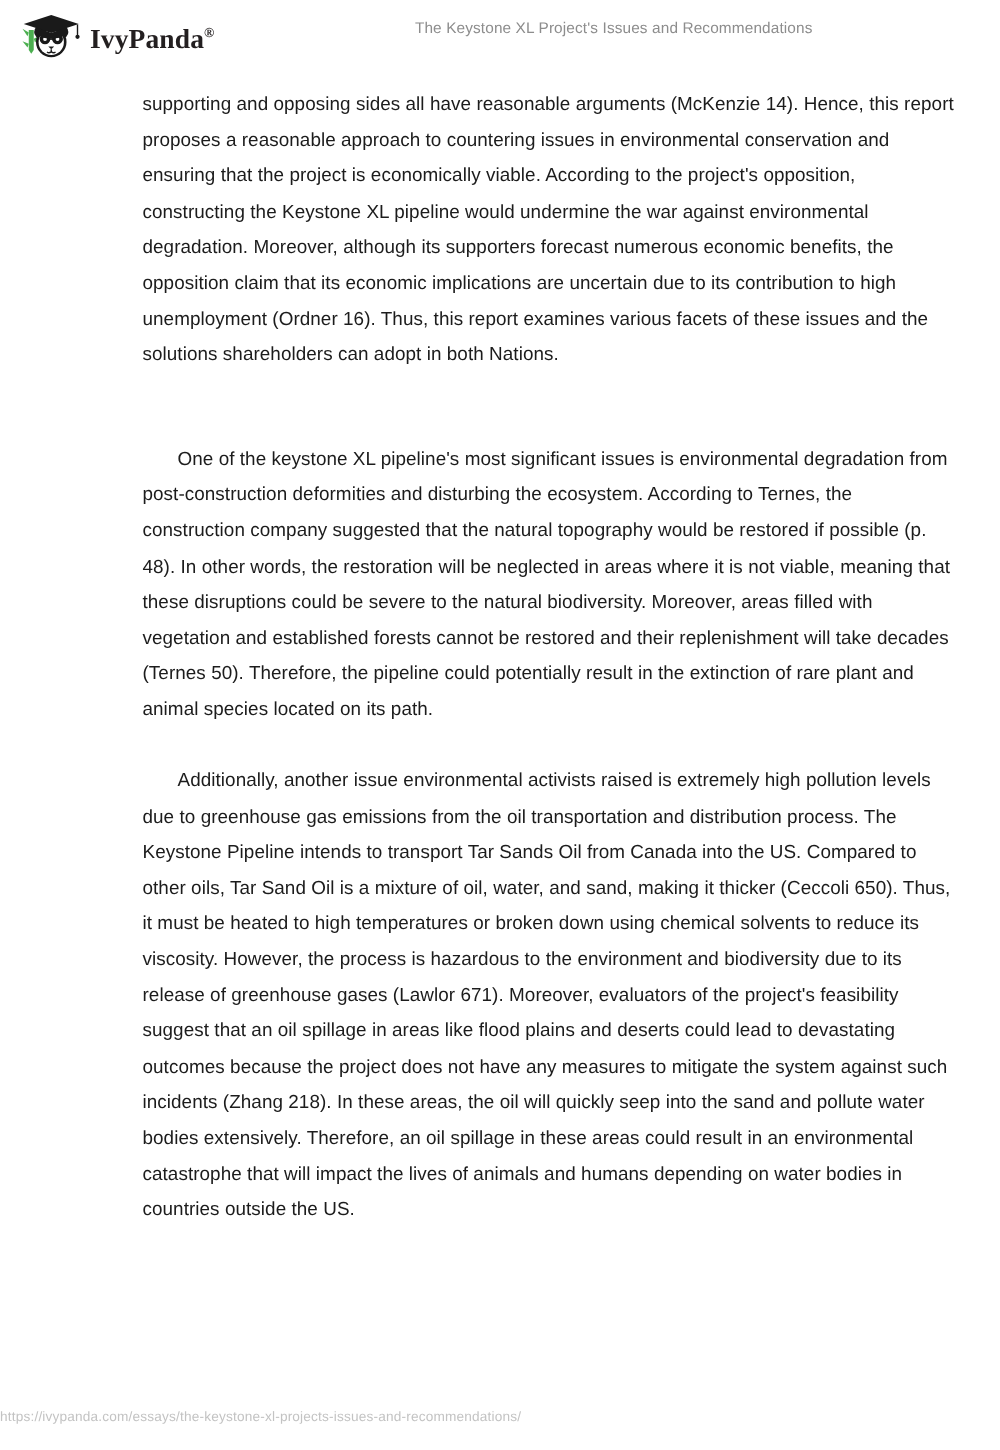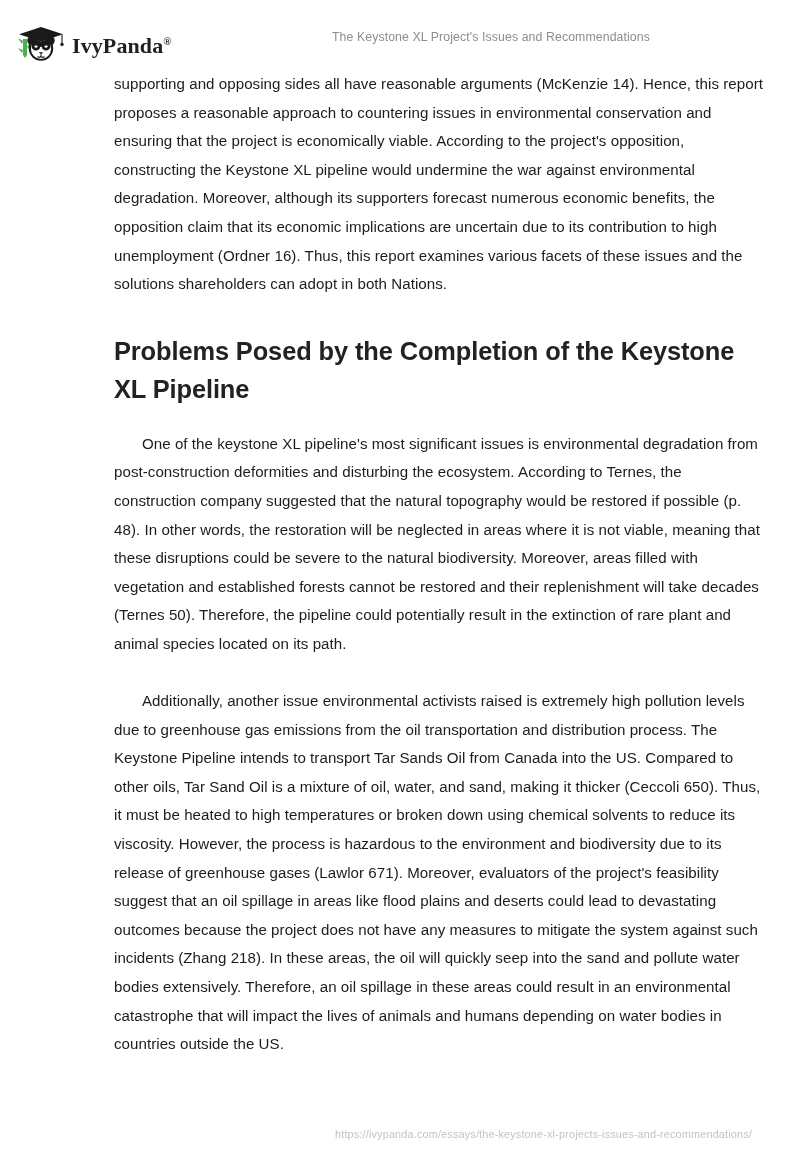--- a/index.html
+++ b/index.html
@@ -12,21 +12,21 @@
     height: 1160px;
     position: relative;
     font-family: "Liberation Sans", sans-serif;
     overflow: hidden;
     -webkit-font-smoothing: antialiased;
   }
 
   
   .page-header {
     position: absolute;
-    top: 16px;
+    top: 1px;
     left: 0;
     width: 668px;
     height: 58px;
   }
 
   .brand {
     position: absolute;
     left: 14px;
     top: 9px;
     display: flex;
@@ -101,21 +101,21 @@
 
   .gap-before-heading { height: 33px; }
   .gap-after-heading  { height: 22px; }
 
   
   .page-footer {
     position: absolute;
     left: 0;
     bottom: 18px;
     width: 752px;
-    text-align: right;
+    text-align: left;
   }
   .footer-url {
     font-size: 10.9px;
     color: #c3c3c3;
     letter-spacing: 0.15px;
     text-decoration: none;
     white-space: nowrap;
   }
 </style>
 </head>
@@ -167,21 +167,20 @@
 
   <div class="doc-title">The Keystone XL Project's Issues and Recommendations</div>
 </div>
 
 <div class="sheet">
 
   <p class="para">supporting and opposing sides all have reasonable arguments (McKenzie 14). Hence, this report proposes a reasonable approach to countering issues in environmental conservation and ensuring that the project is economically viable. According to the project's opposition, constructing the Keystone XL pipeline would undermine the war against environmental degradation. Moreover, although its supporters forecast numerous economic benefits, the opposition claim that its economic implications are uncertain due to its contribution to high unemployment (Ordner 16). Thus, this report examines various facets of these issues and the solutions shareholders can adopt in both Nations.</p>
 
   <div class="gap-before-heading"></div>
 
-  <h2 class="section-heading">Problems Posed by the Completion of the Keystone XL Pipeline</h2>
 
   <div class="gap-after-heading"></div>
 
   <p class="para indent">One of the keystone XL pipeline's most significant issues is environmental degradation from post-construction deformities and disturbing the ecosystem. According to Ternes, the construction company suggested that the natural topography would be restored if possible (p. 48). In other words, the restoration will be neglected in areas where it is not viable, meaning that these disruptions could be severe to the natural biodiversity. Moreover, areas filled with vegetation and established forests cannot be restored and their replenishment will take decades (Ternes 50). Therefore, the pipeline could potentially result in the extinction of rare plant and animal species located on its path.</p>
 
   <p class="para indent">Additionally, another issue environmental activists raised is extremely high pollution levels due to greenhouse gas emissions from the oil transportation and distribution process. The Keystone Pipeline intends to transport Tar Sands Oil from Canada into the US. Compared to other oils, Tar Sand Oil is a mixture of oil, water, and sand, making it thicker (Ceccoli 650). Thus, it must be heated to high temperatures or broken down using chemical solvents to reduce its viscosity. However, the process is hazardous to the environment and biodiversity due to its release of greenhouse gases (Lawlor 671). Moreover, evaluators of the project's feasibility suggest that an oil spillage in areas like flood plains and deserts could lead to devastating outcomes because the project does not have any measures to mitigate the system against such incidents (Zhang 218). In these areas, the oil will quickly seep into the sand and pollute water bodies extensively. Therefore, an oil spillage in these areas could result in an environmental catastrophe that will impact the lives of animals and humans depending on water bodies in countries outside the US.</p>
 
 </div>
 
 <div class="page-footer">

